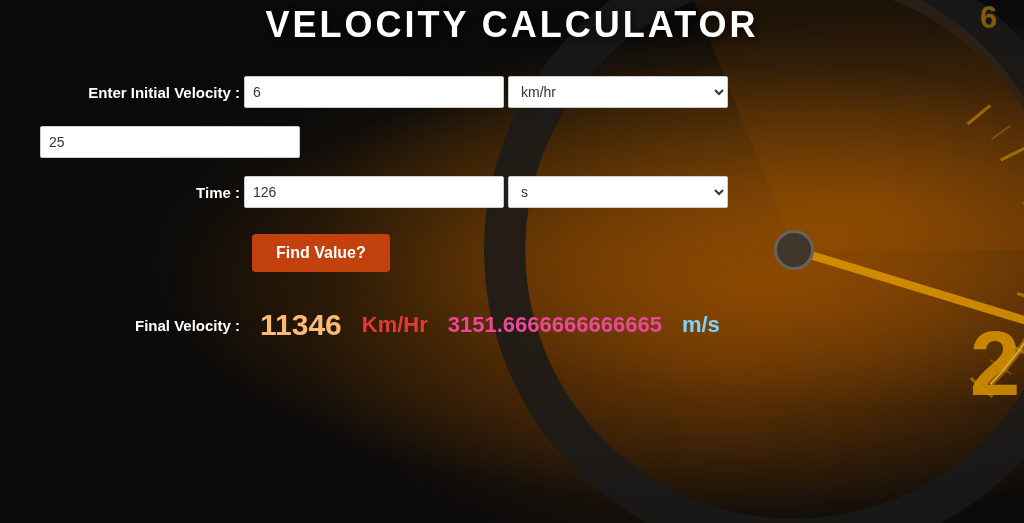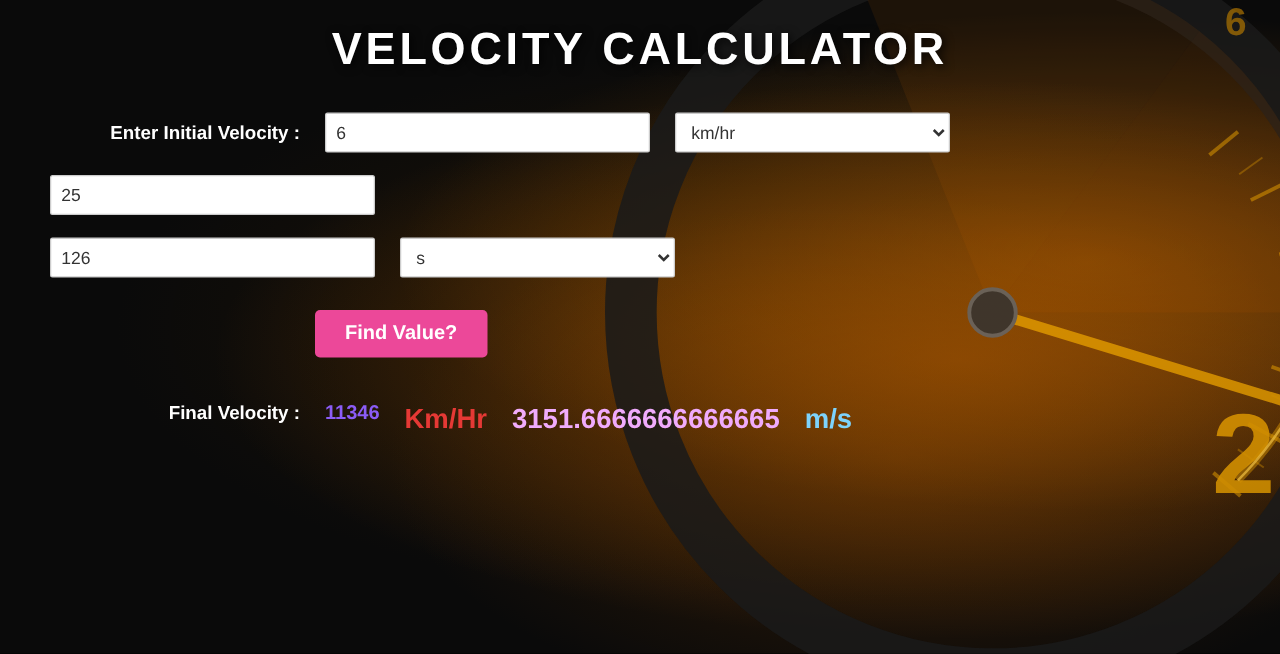--- a/index.html
+++ b/index.html
@@ -33,21 +33,21 @@
       top: -60px;
       width: 620px;
       height: 620px;
       z-index: 0;
       opacity: 0.85;
     }
 
     .content {
       position: relative;
       z-index: 1;
-      padding: 18px 40px;
+      padding: 4px 40px;
     }
 
     .title {
       text-align: center;
       color: #fff;
       font-size: 36px;
       font-weight: 900;
       letter-spacing: 3px;
       text-transform: uppercase;
       margin-bottom: 30px;
@@ -56,21 +56,21 @@
 
     .form-section {
       display: flex;
       flex-direction: column;
       gap: 18px;
     }
 
     .form-row {
       display: flex;
       align-items: center;
-      gap: 20px;
+      gap: 4px;
     }
 
     .form-label {
       color: #fff;
       font-size: 15px;
       font-weight: bold;
       min-width: 200px;
       text-align: right;
     }
 
@@ -92,60 +92,61 @@
       border: 1px solid #ccc;
       border-radius: 2px;
       font-size: 14px;
       background: #fff;
       color: #333;
       cursor: pointer;
       appearance: auto;
     }
 
     .find-btn {
-      background: #ec4899;
+      background: #c2410c;
       color: #fff;
       border: none;
       padding: 10px 24px;
       font-size: 16px;
       font-weight: bold;
       border-radius: 4px;
       cursor: pointer;
       margin-left: 212px;
       margin-top: 8px;
     }
 
     .result-row {
       display: flex;
+      align-items: center;
       gap: 20px;
       margin-top: 18px;
     }
 
     .result-label {
       color: #fff;
       font-size: 15px;
       font-weight: bold;
       min-width: 200px;
       text-align: right;
     }
 
     .result-value-kmhr {
-      color: #8b5cf6;
-      font-size: 16px;
+      color: #fdba74;
+      font-size: 30px;
       font-weight: 900;
     }
 
     .result-unit-kmhr {
       color: #e53935;
       font-size: 22px;
       font-weight: 900;
     }
 
     .result-value-ms {
-      color: #f0abfc;
+      color: #ec4899;
       font-size: 22px;
       font-weight: 900;
     }
 
     .result-unit-ms {
       color: #7dd3fc;
       font-size: 22px;
       font-weight: 900;
     }
   </style>
@@ -207,20 +208,21 @@
         <option>m/s</option>
         <option>mph</option>
       </select>
     </div>
 
     <div class="form-row">
       <input class="form-input" type="text" value="25" style="">
     </div>
 
     <div class="form-row">
+      <label class="form-label">Time :</label>
       <input class="form-input" type="text" value="126" style="">
       <select class="form-select">
         <option>s</option>
         <option>min</option>
         <option>hr</option>
       </select>
     </div>
 
     <div>
       <button class="find-btn">Find Value?</button>

